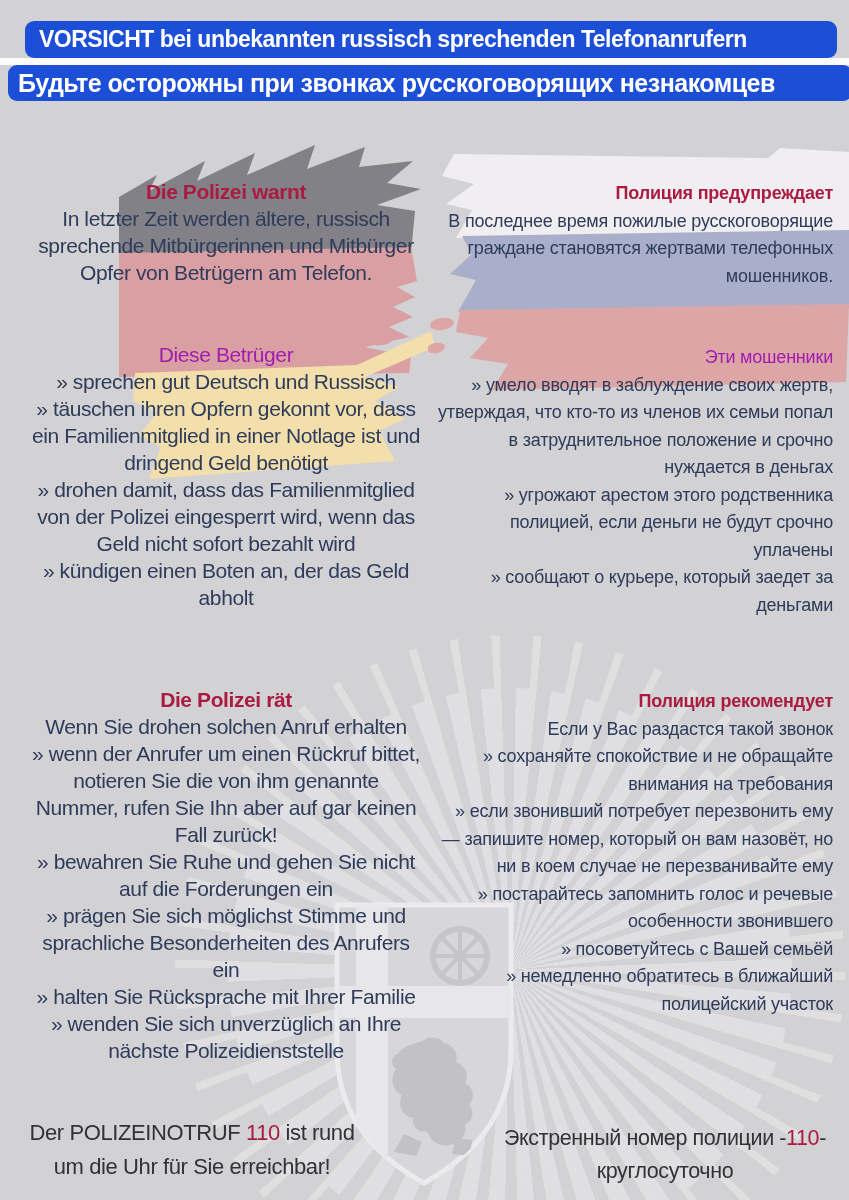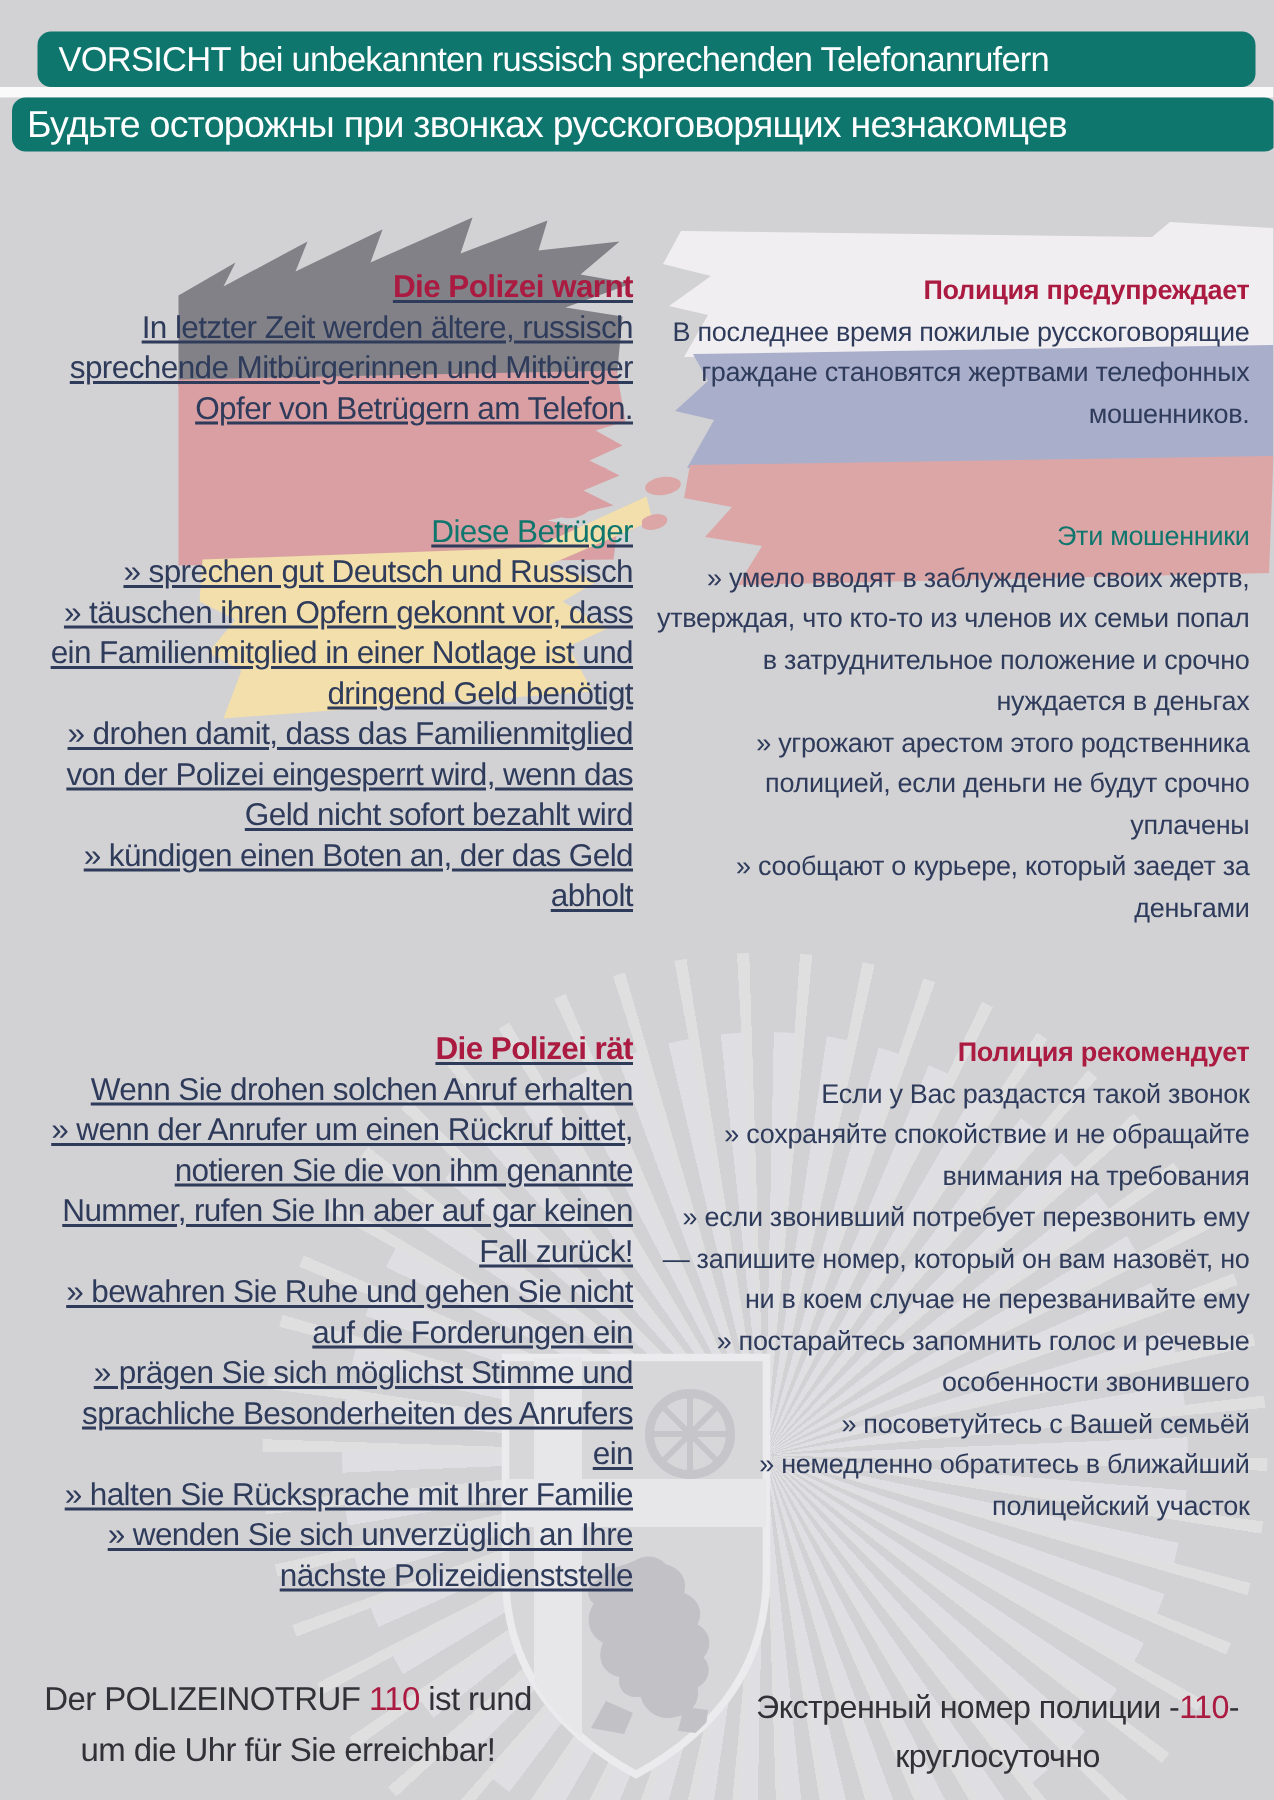--- a/index.html
+++ b/index.html
@@ -3,41 +3,41 @@
 <meta charset="utf-8">
 <style>
   html,body{margin:0;padding:0;}
   body{
     width:849px;height:1200px;position:relative;overflow:hidden;
     background:#d2d1d3;
     font-family:"Liberation Sans",sans-serif;
   }
   
   .white-strip{position:absolute;left:0;top:58px;width:849px;height:7px;background:#fafafa;}
-  .banner{position:absolute;background:#0f766e;color:#ffffff;font-weight:normal;
+  .banner{position:absolute;background:#1d4ed8;color:#ffffff;font-weight:bold;
     display:flex;align-items:center;border-radius:9px;white-space:nowrap;}
   .banner1{left:25px;top:21px;width:798px;height:37px;font-size:23px;padding-left:14px;letter-spacing:-0.5px;}
   .banner2{left:8px;top:65px;width:834px;height:36px;font-size:25px;padding-left:10px;letter-spacing:-0.5px;}
   
   .flag{position:absolute;}
   #de-flag{left:113px;top:135px;}
   #ru-flag{left:428px;top:148px;}
   
   .ray-ring{position:absolute;border-radius:50%;}
   .ray-ring.outer{left:175px;top:635px;width:670px;height:670px;
     background:repeating-conic-gradient(from 4deg,rgba(255,255,255,0.30) 0deg 1.4deg,rgba(255,255,255,0) 1.4deg 7.2deg);}
   .ray-ring.inner{left:228px;top:688px;width:564px;height:564px;
     background:repeating-conic-gradient(from -6deg,rgba(224,223,227,0.95) 0deg 3deg,rgba(224,223,227,0) 3deg 7.2deg);}
   #badge-shield{position:absolute;left:328px;top:898px;}
   
   .sec{position:absolute;font-size:21px;line-height:27px;color:#2e3b5b;letter-spacing:-0.4px;}
-  .sec.de{left:30px;width:392px;text-align:right;text-decoration:underline;}
+  .sec.de{left:30px;width:392px;text-align:center;}
   .sec.ru{left:436px;width:397px;text-align:right;letter-spacing:-0.2px;font-size:18px;line-height:27.5px;}
   .sec-heading{font-weight:bold;color:#ab1a40;}
-  .sec-heading.navy{color:#0f766e;font-weight:normal;}
+  .sec-heading.navy{color:#a21caf;font-weight:normal;}
   .footer-note{position:absolute;text-align:center;color:#313138;font-size:22px;line-height:34px;letter-spacing:-0.4px;}
   .footer-note .num{color:#ab1a40;font-weight:normal;}
   #footer-de{left:22px;top:1116px;width:340px;}
   #footer-ru{left:495px;top:1122px;width:340px;font-size:21.5px;line-height:33px;}
   .bullet-line{margin:0;}
 </style>
 </head>
 <body>
 
 <svg id="de-flag" class="flag" width="322" height="355" viewBox="0 0 322 355">

